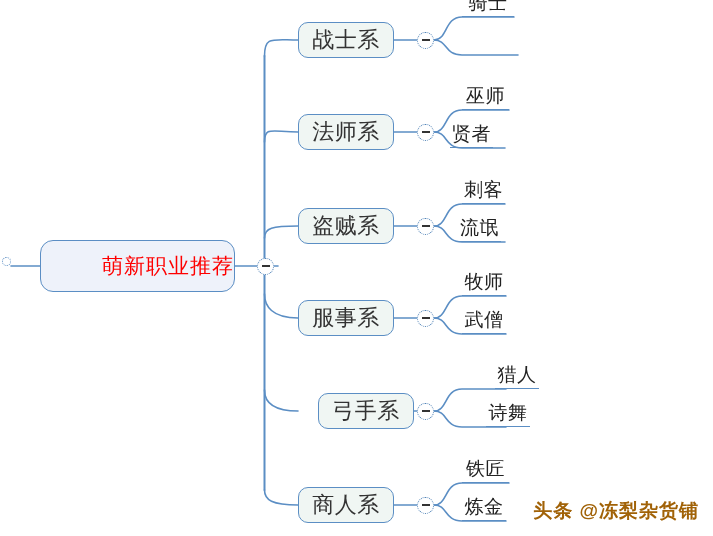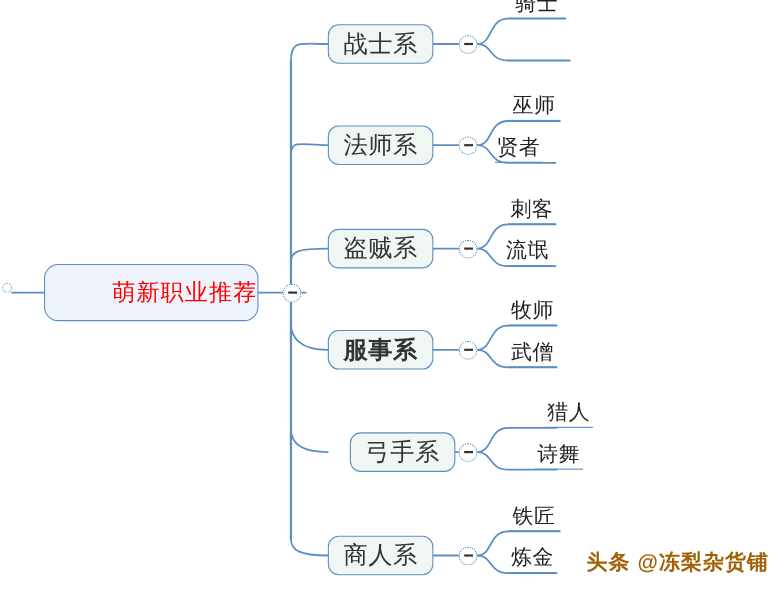--- a/index.html
+++ b/index.html
@@ -207,21 +207,21 @@
   <div class="toggle" style="left:417px; top:217.5px;">
     <span class="bar"></span>
   </div>
   <div class="leaf-node" style="left:462px; top:176px; width:43px;">
     <span>刺客</span>
   </div>
   <div class="leaf-node" style="left:458px; top:214px; width:43px;">
     <span>流氓</span>
   </div>
 
-  <div class="branch-node" style="left:298px; top:300px;font-weight:bold;">
+  <div class="branch-node" style="left:298px; top:300px;">
     <span>服事系</span>
   </div>
   <div class="toggle" style="left:417px; top:309.5px;">
     <span class="bar"></span>
   </div>
   <div class="leaf-node" style="left:462px; top:268px; width:44px;">
     <span>牧师</span>
   </div>
   <div class="leaf-node" style="left:462px; top:306px; width:44px;">
     <span>武僧</span>

